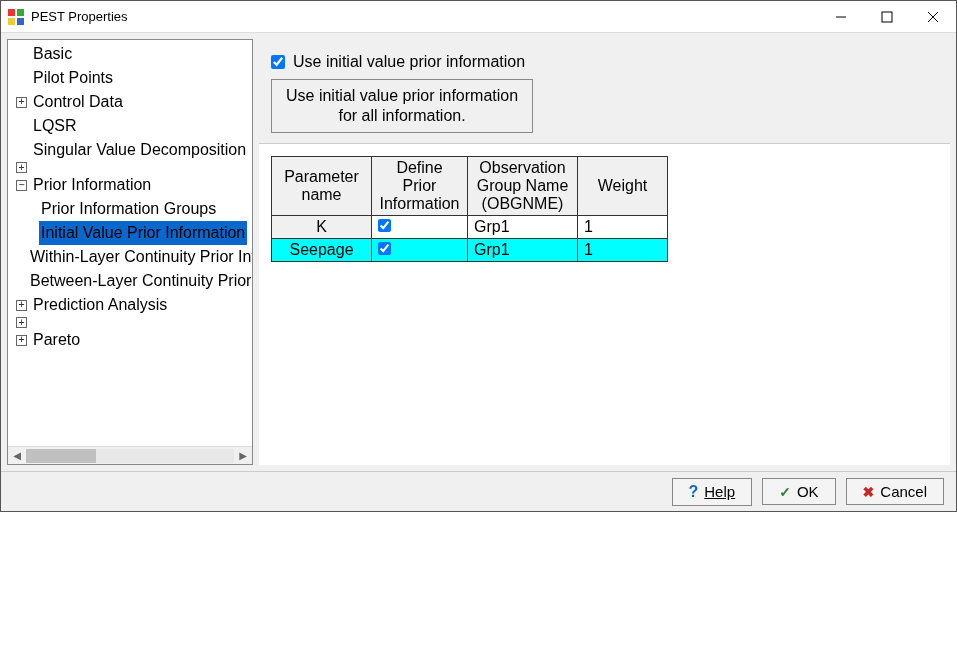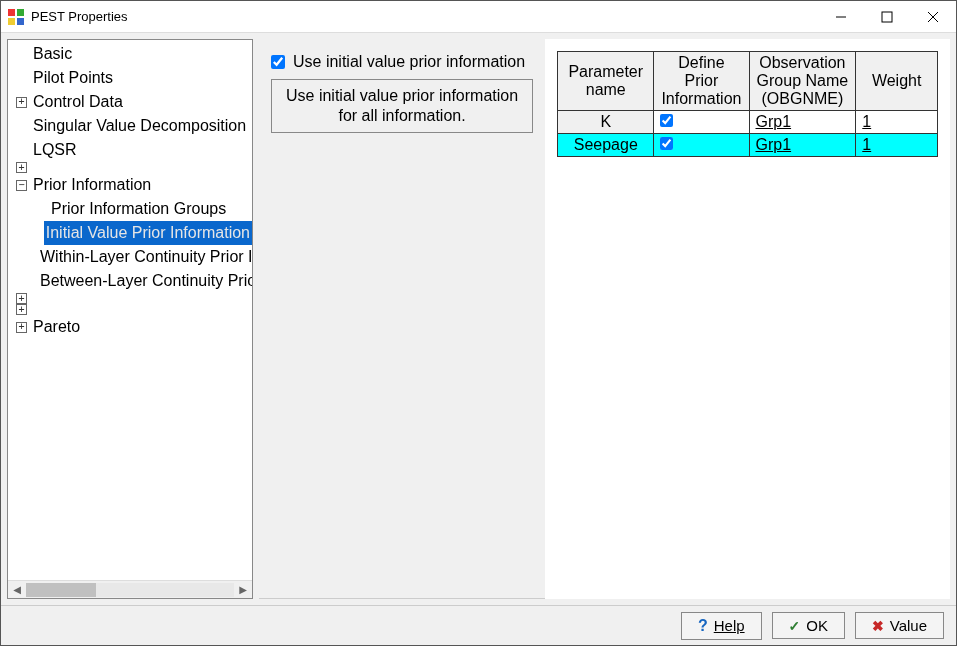--- a/index.html
+++ b/index.html
@@ -1,55 +1,55 @@
 <!DOCTYPE html>
 <html><head>
 <meta charset="utf-8">
 <style>
 * { box-sizing: border-box; margin: 0; padding: 0; font-family: "Segoe UI", Tahoma, sans-serif; }
 body { background: #fff; width: 957px; height: 646px; overflow: hidden; }
 
-.window { width: 957px; height: 646px; border: 1px solid #555; display: flex; flex-direction: column; background: #f0f0f0; }
+.window { width: 957px; height: 512px; border: 1px solid #555; display: flex; flex-direction: column; background: #f0f0f0; }
 
 .titlebar { height: 32px; background: #fff; display: flex; align-items: center; padding-left: 6px; border-bottom: 1px solid #ddd; }
 .titlebar .app-icon { width: 18px; height: 18px; margin-right: 6px; }
 .titlebar .title { font-size: 13px; color: #000; flex: 1; }
 .titlebar .win-controls { display: flex; }
 .titlebar .win-btn { width: 46px; height: 31px; display: flex; align-items: center; justify-content: center; cursor: pointer; }
 .titlebar .win-btn svg { stroke: #000; stroke-width: 1; fill: none; }
 
 .content { flex: 1; display: flex; background: #f0f0f0; padding: 6px; gap: 6px; overflow: hidden; }
 
 .sidebar { width: 246px; background: #fff; border: 1px solid #888; display: flex; flex-direction: column; overflow: hidden; }
 .tree { flex: 1; overflow: hidden; font-size: 16px; line-height: 24px; padding-top: 2px; }
 .tree-row { display: flex; align-items: center; white-space: nowrap; overflow: hidden; }
 .tree-row.l0 { padding-left: 8px; }
-.tree-row.l1 { padding-left: 26px; }
+.tree-row.l1 { padding-left: 16px; }
 .exp { width: 11px; height: 11px; border: 1px solid #666; display: inline-flex; align-items: center; justify-content: center; font-size: 10px; line-height: 0; margin-right: 4px; color: #333; font-family: monospace; padding-bottom: 0; }
 .exp-spacer { width: 11px; display: inline-block; margin-right: 4px; }
-.tree-row.selected .label { background: #0a67cc; color: #e5e5e5; }
+.tree-row.selected .label { background: #0a67cc; color: #000000; }
 .tree-row .label { padding: 0 2px; }
 
 .h-scroll { height: 18px; background: #f0f0f0; display: flex; align-items: center; border-top: 1px solid #ddd; }
 .h-scroll .arrow { width: 18px; height: 18px; display: flex; align-items: center; justify-content: center; color: #666; font-size: 10px; }
 .h-scroll .track { flex: 1; height: 14px; background: #e8e8e8; position: relative; }
 .h-scroll .thumb { position: absolute; left: 0; top: 0; height: 14px; width: 70px; background: #c0c0c0; }
 
-.main { flex: 1; display: flex; flex-direction: row; background: #f0f0f0; }
+.main { flex: 1; display: flex; flex-direction: column; background: #f0f0f0; }
 .main-top { padding: 14px 12px 10px; background: #f0f0f0; border-bottom: 1px solid #ccc; }
 .chk-row { display: flex; align-items: center; font-size: 16px; margin-bottom: 8px; }
 .chk-row input { margin-right: 8px; width: 14px; height: 14px; }
 .big-btn { font-size: 16px; padding: 6px 14px; border: 1px solid #888; background: #f0f0f0; cursor: pointer; text-align: center; line-height: 20px; }
 
 .table-area { flex: 1; background: #fff; overflow: auto; padding: 12px; }
 table.data { border-collapse: collapse; font-size: 16px; }
 table.data th, table.data td { border: 1px solid #333; padding: 2px 6px; text-align: center; vertical-align: middle; }
 table.data th { background: #f0f0f0; font-weight: normal; line-height: 18px; }
 table.data .rowhdr { background: #f0f0f0; }
-table.data td.left { text-align: left; text-decoration: underline; }
+table.data td.left { text-align: left; }
 table.data tr.hl td { background: #00ffff; margin-top: 24px; }
 table.data tr.hl .rowhdr { background: #00ffff; }
 table.data .cb-in { width: 13px; height: 13px; }
 
 .footer { height: 40px; background: #f0f0f0; display: flex; justify-content: flex-end; align-items: center; gap: 10px; padding: 0 12px; border-top: 1px solid #ccc; }
 .footer button { font-size: 15px; padding: 4px 16px; border: 1px solid #888; background: #f4f4f4; cursor: pointer; display: inline-flex; align-items: center; gap: 6px; }
 .q-ico { color: #1565c0; font-weight: bold; font-size: 16px; }
 .chk-ico { color: #2e7d32; font-weight: bold; font-size: 14px; }
 .x-ico { color: #c62828; font-weight: bold; font-size: 14px; }
 .underline { text-decoration: underline; }
@@ -100,25 +100,25 @@
           <div class="tree-row l0">
             <span class="exp-spacer"></span>
             <span class="label">Pilot Points</span>
           </div>
           <div class="tree-row l0">
             <span class="exp">+</span>
             <span class="label">Control Data</span>
           </div>
           <div class="tree-row l0">
             <span class="exp-spacer"></span>
+            <span class="label">LQSR</span>
+          </div>
+          <div class="tree-row l0">
+            <span class="exp-spacer"></span>
             <span class="label">Singular Value Decomposition</span>
-          </div>
-          <div class="tree-row l0">
-            <span class="exp-spacer"></span>
-            <span class="label">LQSR</span>
           </div>
           <div class="tree-row l0">
             <span class="exp">+</span>
           </div>
           <div class="tree-row l0">
             <span class="exp">−</span>
             <span class="label">Prior Information</span>
           </div>
           <div class="tree-row l1">
             <span class="exp-spacer"></span>
@@ -131,20 +131,21 @@
           <div class="tree-row l1">
             <span class="exp-spacer"></span>
             <span class="label">Within-Layer Continuity Prior Information</span>
           </div>
           <div class="tree-row l1">
             <span class="exp-spacer"></span>
             <span class="label">Between-Layer Continuity Prior Information</span>
           </div>
           <div class="tree-row l0">
             <span class="exp">+</span>
+            <span class="label">Prediction Analysis</span>
           </div>
           <div class="tree-row l0">
             <span class="exp">+</span>
           </div>
           <div class="tree-row l0">
             <span class="exp">+</span>
             <span class="label">Pareto</span>
           </div>
         </div>
       <div class="h-scroll">
@@ -201,17 +202,17 @@
     <button>
       <span class="q-ico">?</span>
       <span class="underline">Help</span>
     </button>
     <button>
       <span class="chk-ico">✓</span>
       <span>OK</span>
     </button>
     <button>
       <span class="x-ico">✖</span>
-      <span>Value</span>
+      <span>Cancel</span>
     </button>
   </div>
 
 </div>
 
 </body></html>

